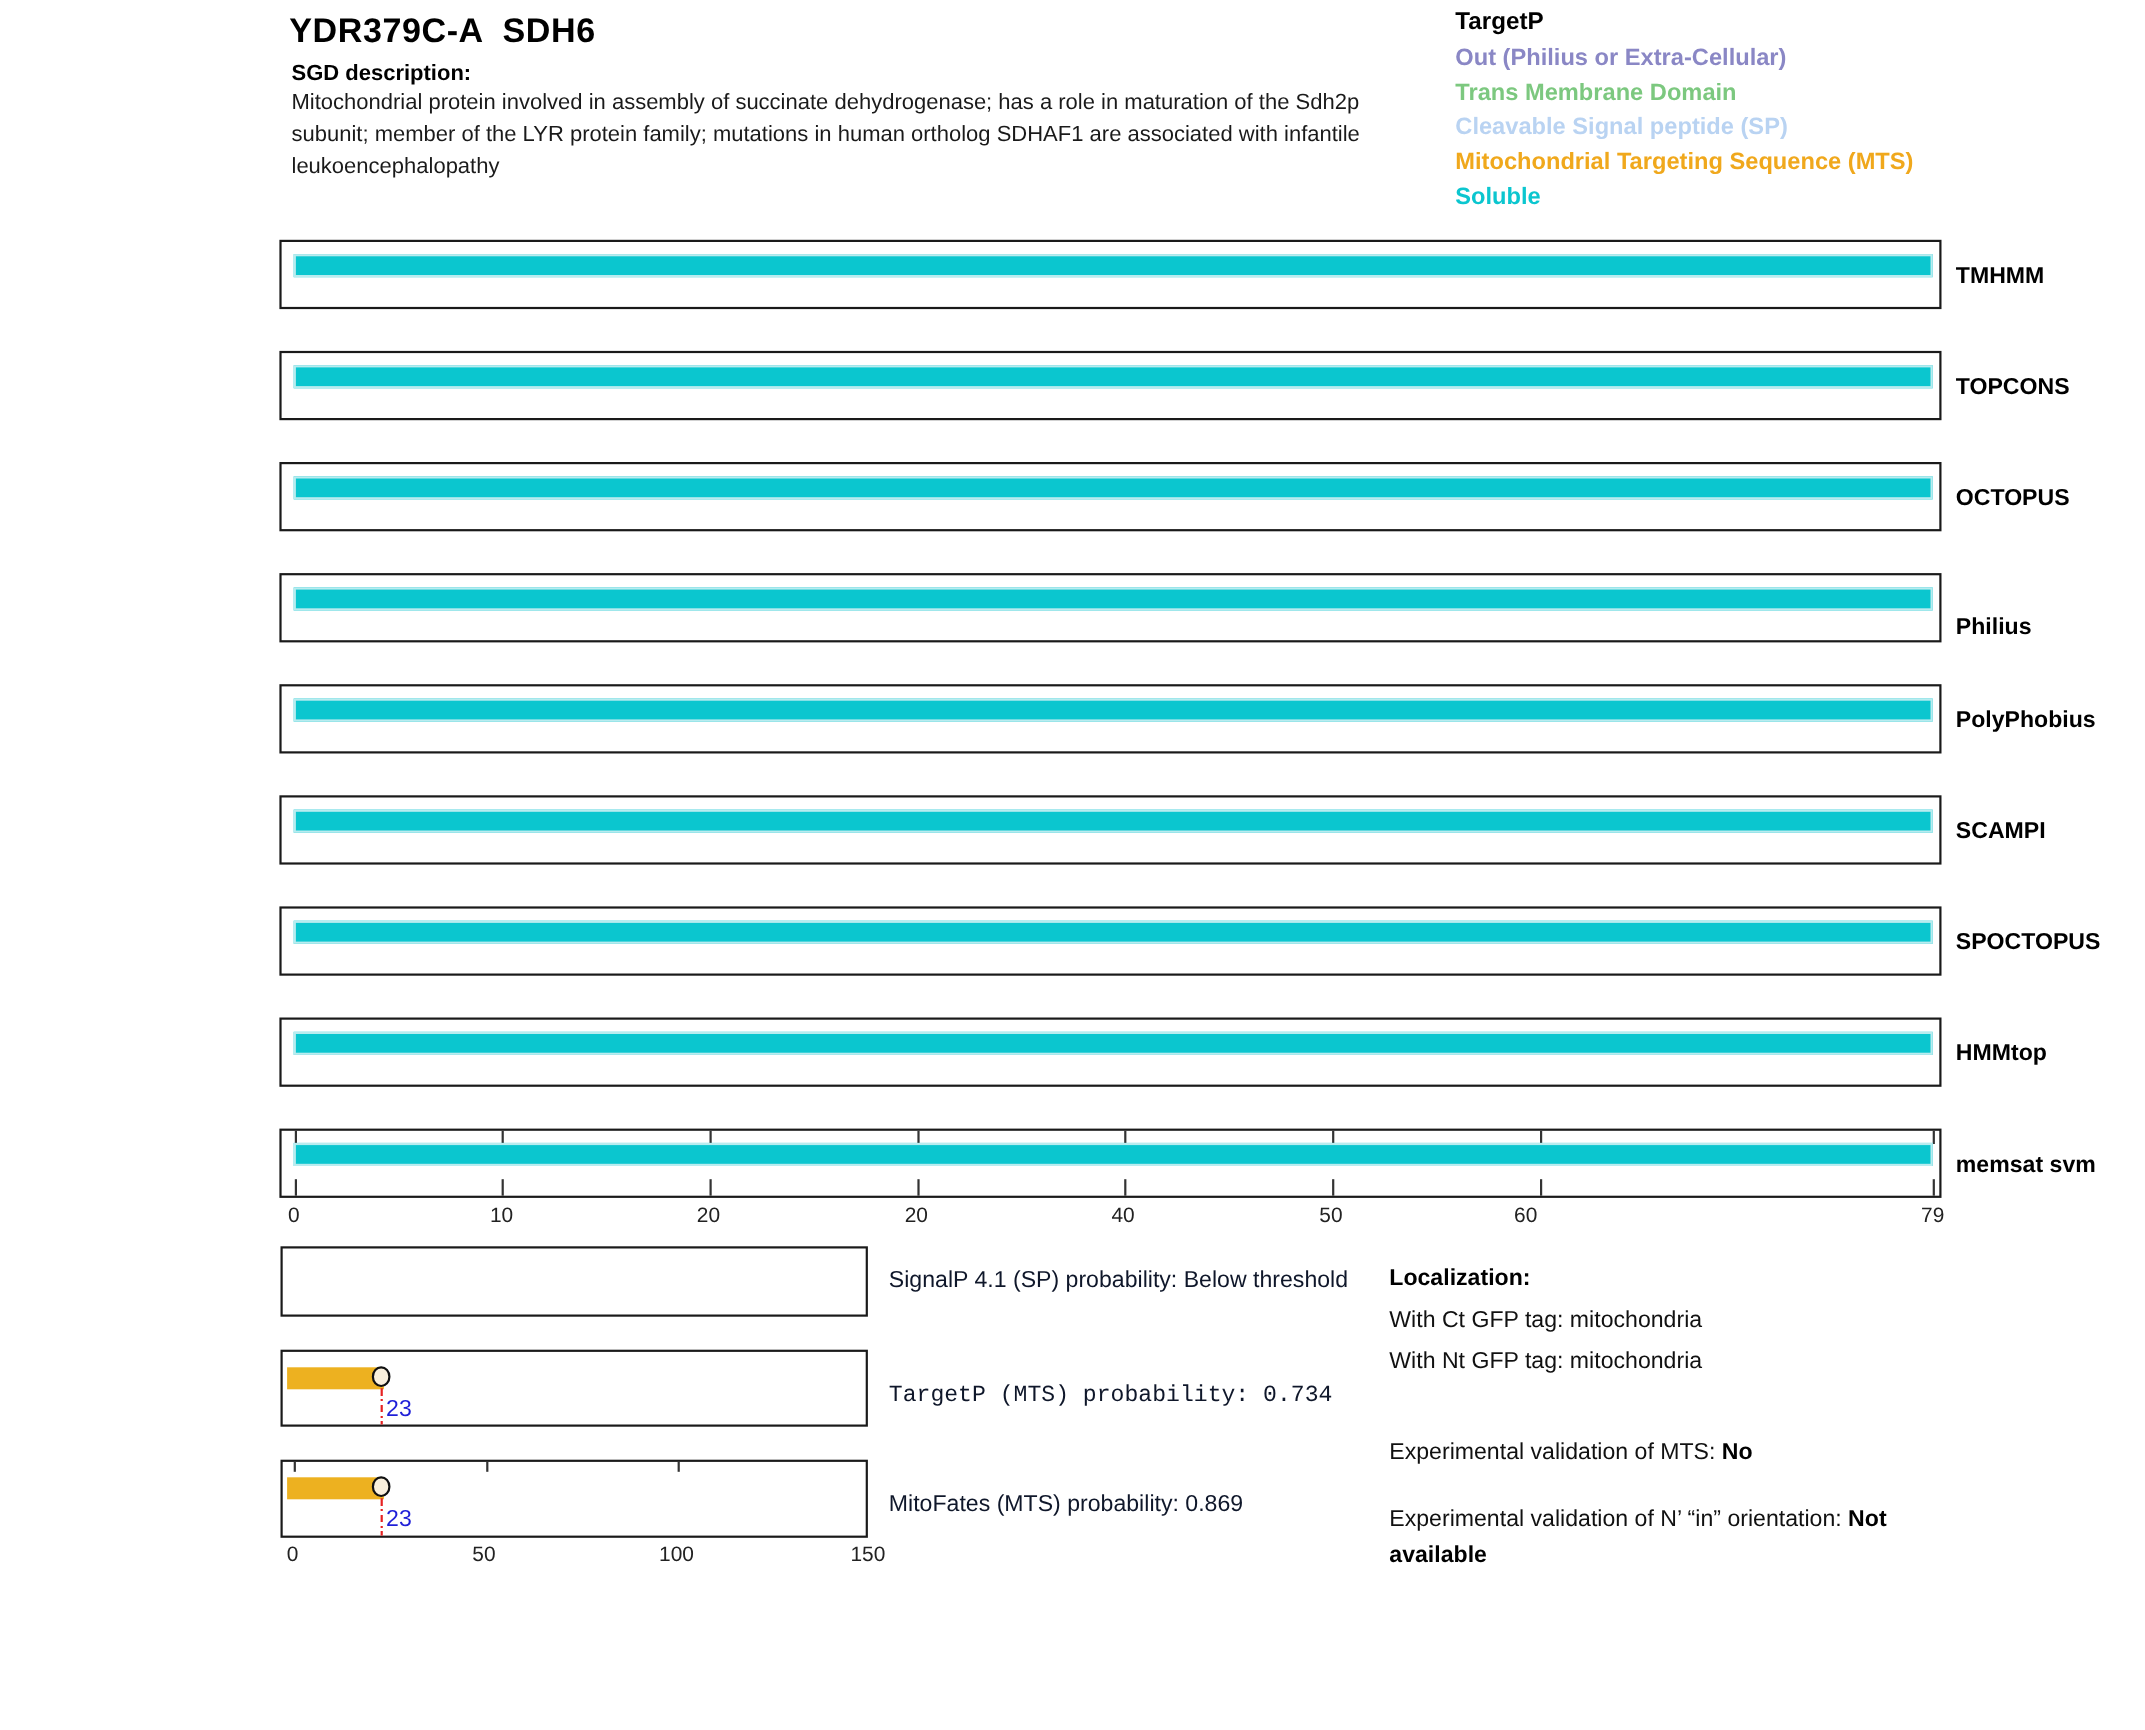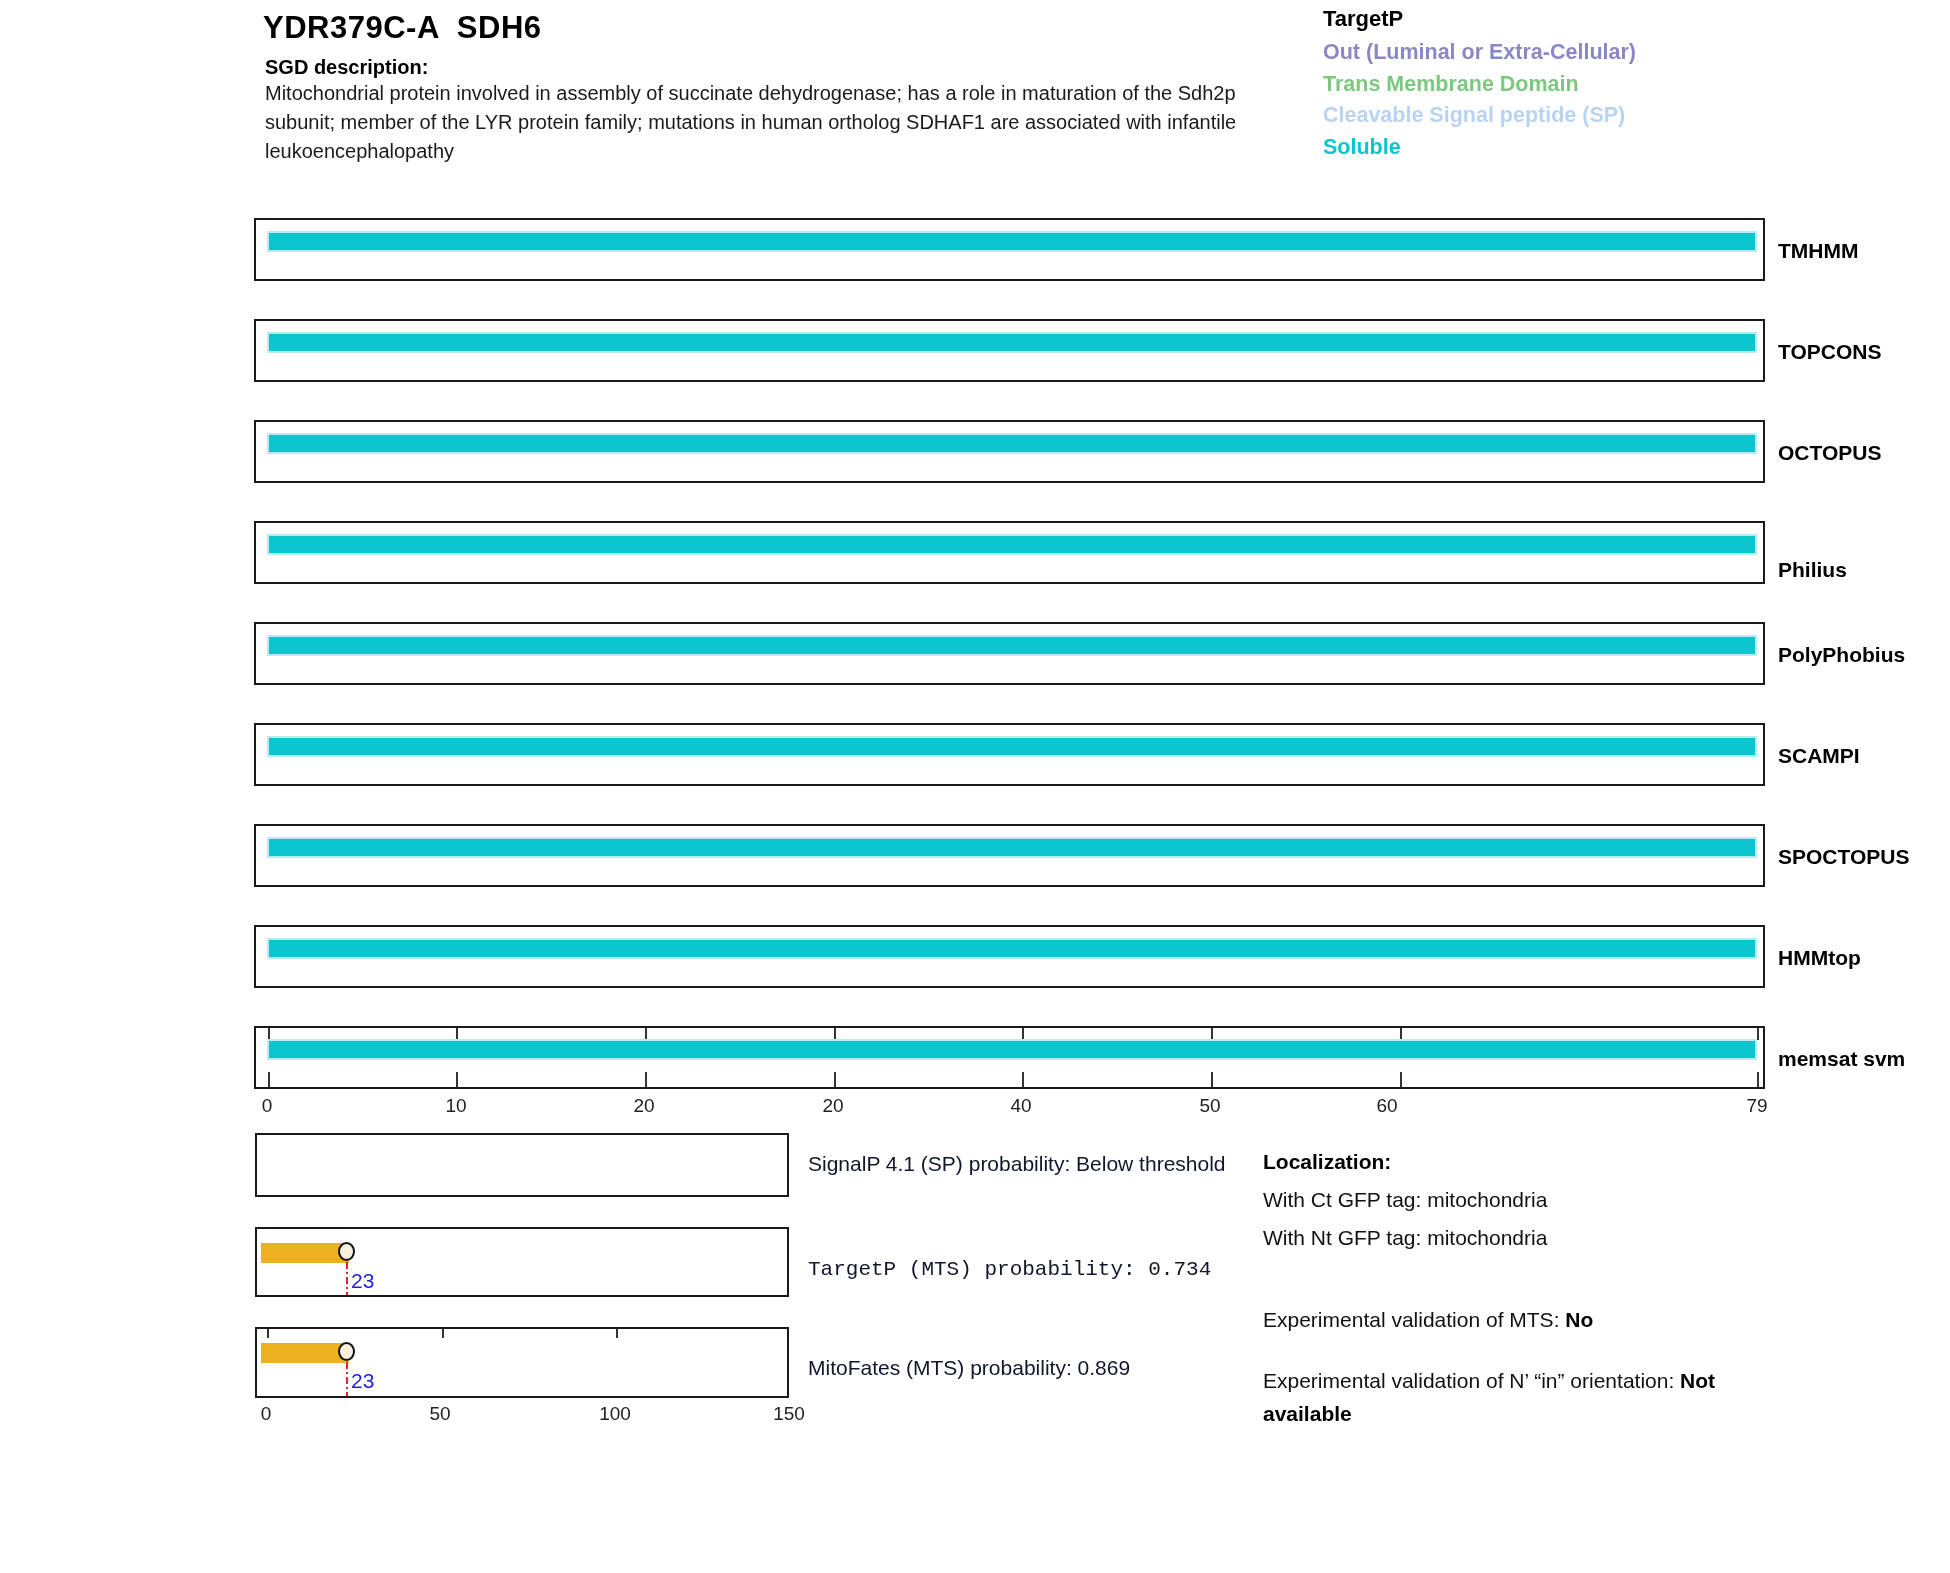--- a/index.html
+++ b/index.html
@@ -55,23 +55,24 @@
 <body>
 
 <div id="stage">
 
   <div class="abs title">YDR379C-A  SDH6</div>
   <div class="abs sgd-label">SGD description:</div>
   <div class="abs sgd-desc">Mitochondrial protein involved in assembly of succinate dehydrogenase; has a role in maturation of the Sdh2p subunit; member of the LYR protein family; mutations in human ortholog SDHAF1 are associated with infantile leukoencephalopathy</div>
 
   <div class="abs legend">
     <div class="legend-title">TargetP</div>
-    <div class="legend-item lg-out">Out (Luminal or Extra-Cellular)</div>
+    <div class="legend-item lg-out">Out (Philius or Extra-Cellular)</div>
     <div class="legend-item lg-tm">Trans Membrane Domain</div>
     <div class="legend-item lg-sp">Cleavable Signal peptide (SP)</div>
+    <div class="legend-item lg-mts">Mitochondrial Targeting Sequence (MTS)</div>
     <div class="legend-item lg-sol">Soluble</div>
   </div>
 
   <div class="abs trackbox" style="top:218px;">
     <div class="cyanbar"></div>
   </div>
   <div class="abs tracklabel" style="top:239px;">TMHMM</div>
 
   <div class="abs trackbox" style="top:319px;">
     <div class="cyanbar"></div>

